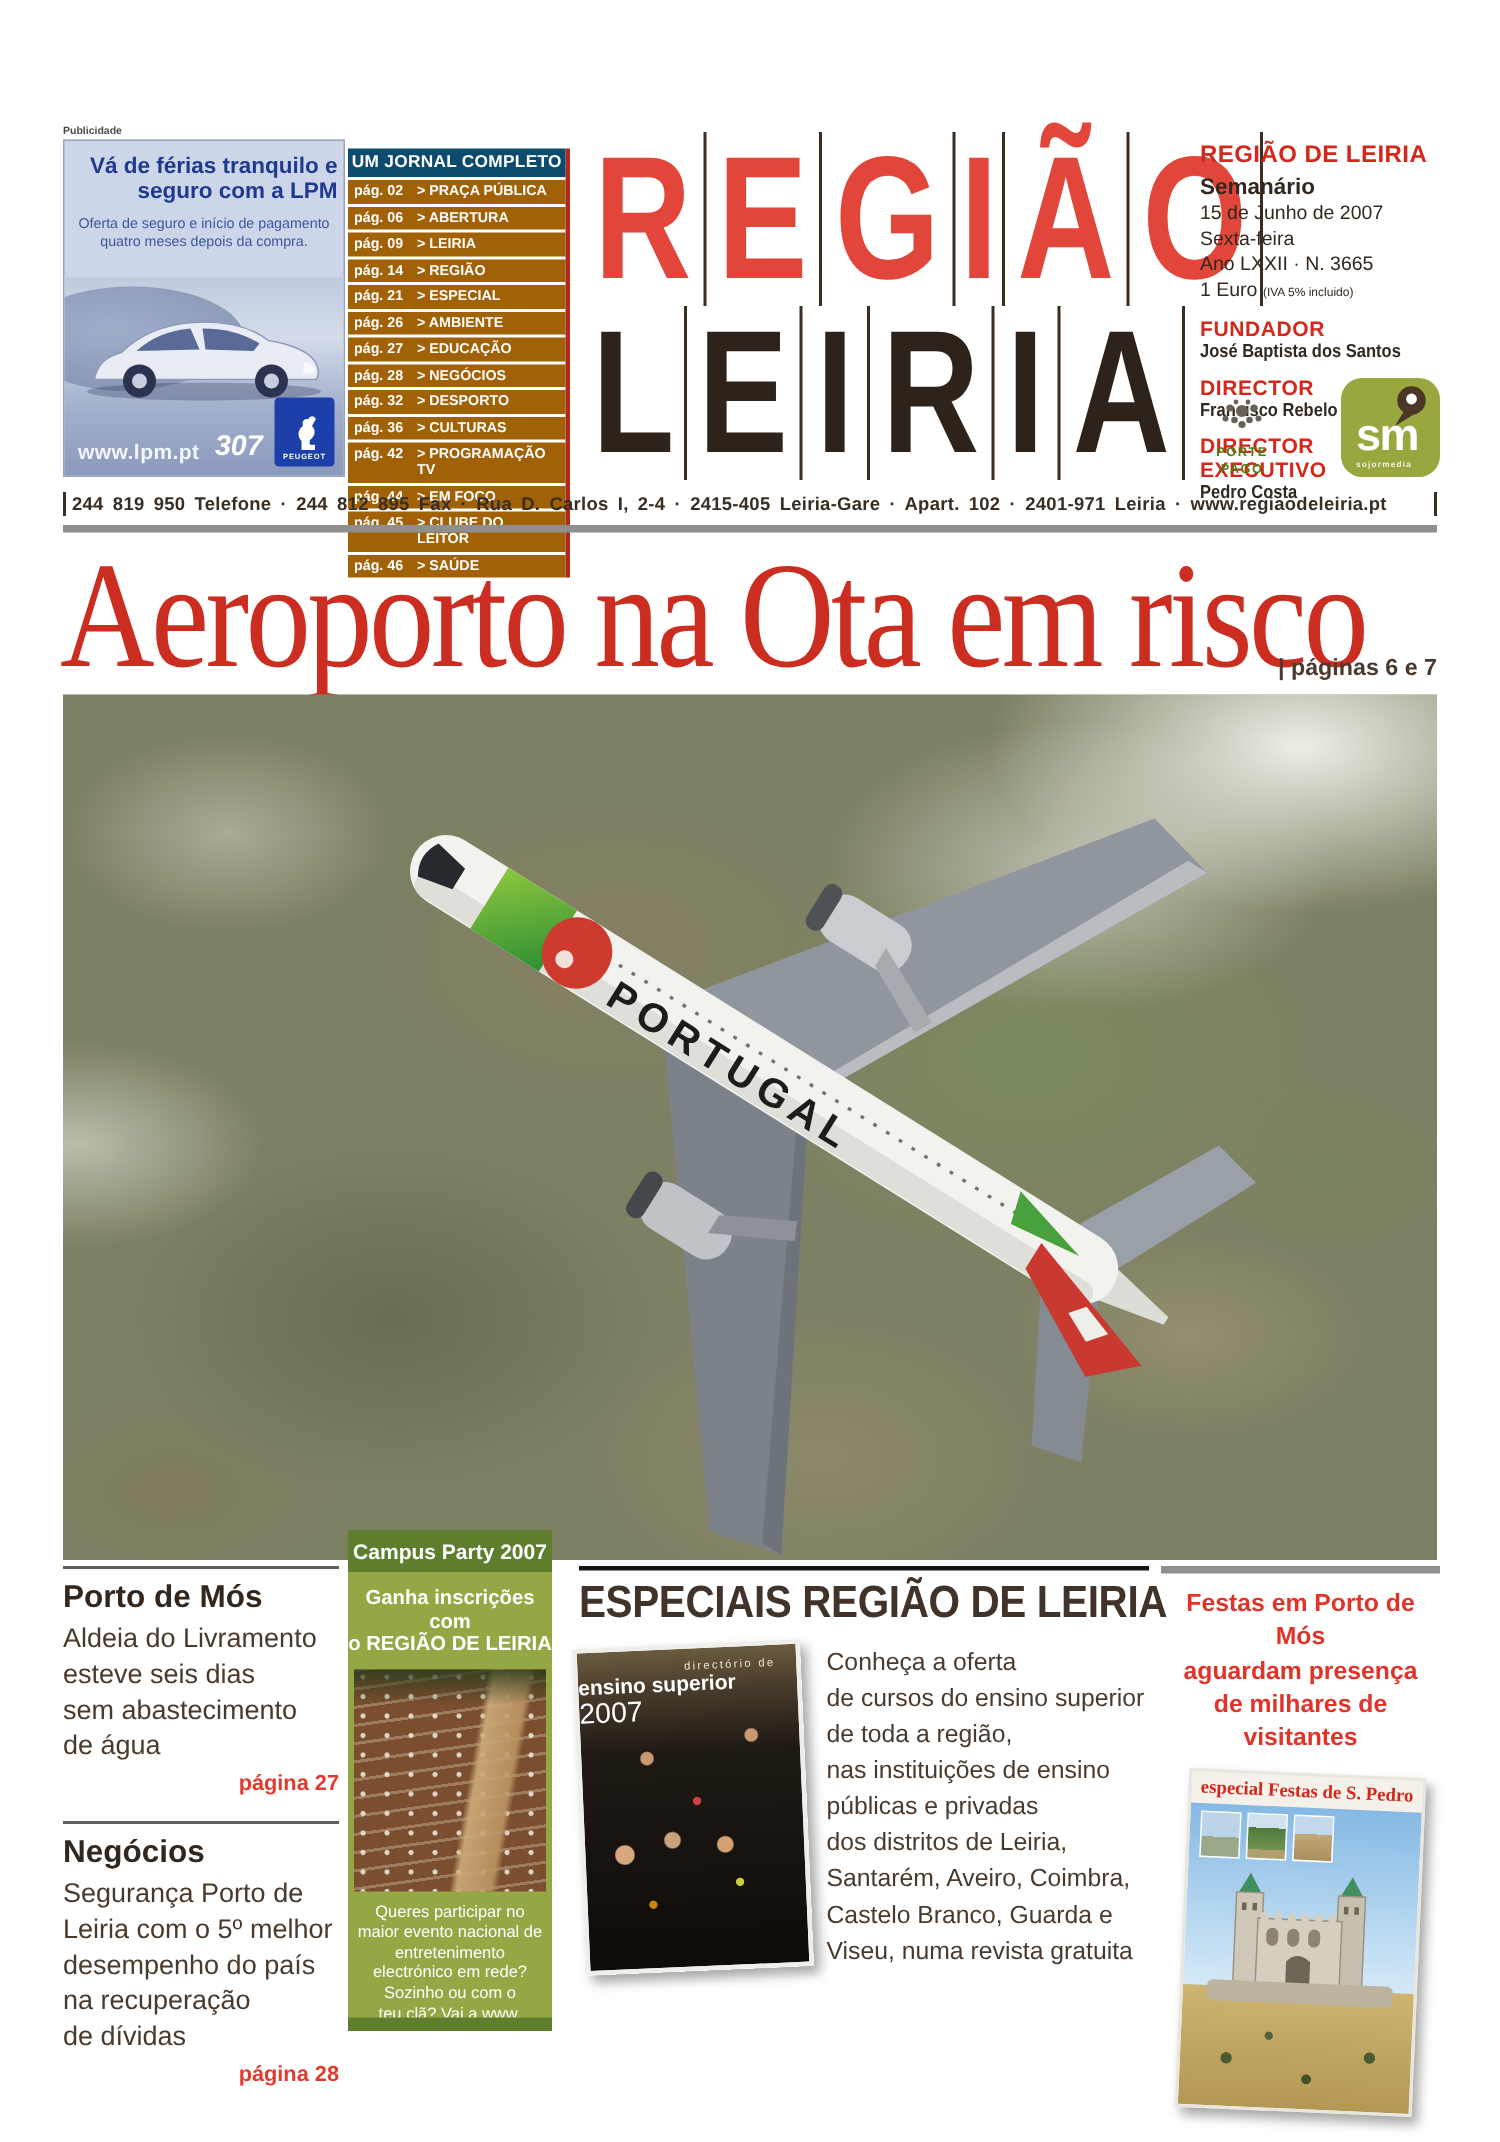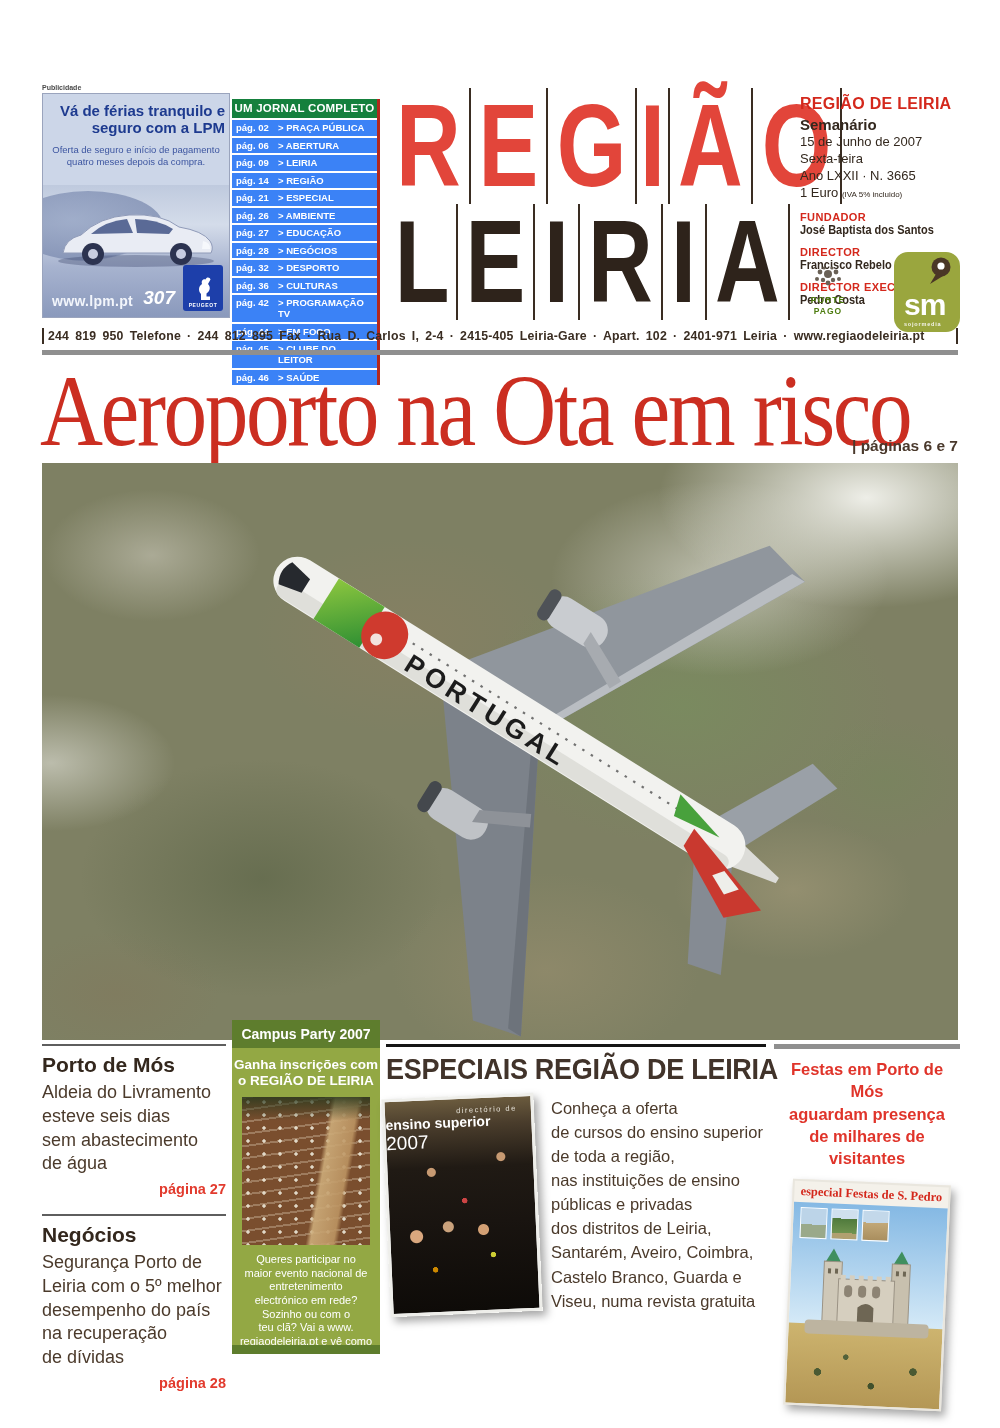--- a/index.html
+++ b/index.html
@@ -19,47 +19,47 @@
       background:radial-gradient(ellipse at 40% 40%,#93a2c2,#7e8db1 70%,transparent 72%);opacity:.8;}
   .ad-car{position:absolute;left:8px;top:14px;}
   .ad-url{position:absolute;left:9px;bottom:8px;color:#f2f5fb;font-size:14px;font-weight:bold;letter-spacing:.3px;}
   .ad-model{position:absolute;right:54px;bottom:8px;color:#ffffff;font-size:19px;font-weight:800;font-style:italic;}
   .peugeot{position:absolute;right:6px;bottom:6px;width:40px;height:46px;background:#1d3faa;border-radius:3px;
       display:flex;flex-direction:column;align-items:center;justify-content:flex-end;padding-bottom:3px;box-sizing:border-box;}
   .peugeot-brand{color:#fff;font-size:5px;font-weight:bold;letter-spacing:.6px;margin-top:1px;}
 
   
   .toc{position:absolute;left:232px;top:99px;width:148px;border-right:3px solid #b3271c;box-sizing:border-box;}
-  .toc-header{background:#15803d;color:#fff;font-weight:bold;font-size:11.5px;text-align:center;
+  .toc-header{background:#0c4a6e;color:#fff;font-weight:bold;font-size:11.5px;text-align:center;
       padding:3px 0 4px;letter-spacing:.2px;}
-  .toc-row{background:#3b82f6;color:#fff;font-size:9.5px;font-weight:bold;display:flex;
+  .toc-row{background:#a16207;color:#fff;font-size:9.5px;font-weight:bold;display:flex;
       padding:2px 4px 2.5px;margin-top:2px;cursor:pointer;}
   .toc-page{width:42px;flex:none;}
   .toc-label{flex:1;}
 
   
   .masthead{position:absolute;left:388px;top:88px;width:402px;height:233px;}
   .mast-row{display:flex;height:116px;}
   .mast-cell{flex:1;border-right:2px solid #3a2d22;display:flex;align-items:center;justify-content:center;overflow:visible;}
   .mast-cell span{font-weight:800;font-size:112px;line-height:.92;display:inline-block;
       transform:scaleX(.8) scaleY(1.04);}
   .mast-red .mast-cell span{color:#e2453a;}
   .mast-dark .mast-cell span{color:#2e231b;}
 
   
   .issue-info{position:absolute;left:800px;top:95px;width:160px;color:#33281e;}
   .ii-title{color:#d4281c;font-weight:800;font-size:16px;letter-spacing:.3px;white-space:nowrap;}
   .ii-semanario{font-size:15px;font-weight:800;margin-top:3px;}
   .ii-line{font-size:13px;line-height:1.32;white-space:nowrap;}
   .ii-note{font-size:8px;}
-  .ii-label{color:#d4281c;font-size:11px;font-weight:800;letter-spacing:.4px;margin-top:9px;}
+  .ii-label{color:#d4281c;font-size:14px;font-weight:800;letter-spacing:.4px;margin-top:9px;}
   .ii-name{font-size:12.5px;font-weight:700;transform:scaleX(.88);transform-origin:left;white-space:nowrap;}
   .porte{position:absolute;left:805px;top:265px;width:46px;text-align:center;color:#4d7c0f;}
   .porte-text{font-size:8.5px;font-weight:800;letter-spacing:1px;line-height:1.25;}
-  .sm{position:absolute;left:894px;top:252px;width:66px;height:80px;background:#9aa63e;border-radius:14px;}
+  .sm{position:absolute;left:894px;top:252px;width:66px;height:66px;background:#9aa63e;border-radius:14px;}
   .sm-text{position:absolute;left:10px;bottom:12px;color:#fff;font-size:30px;font-weight:800;line-height:1;letter-spacing:-1px;}
   .sm-sub{position:absolute;left:10px;bottom:5px;color:#f3f3e8;font-size:5.5px;font-weight:bold;letter-spacing:.8px;text-transform:lowercase;}
 
   
   .contact-line{position:absolute;left:42px;top:328px;width:916px;box-sizing:border-box;
       font-size:12.3px;font-weight:700;color:#3a2d22;border-left:2px solid #3a2d22;border-right:2px solid #3a2d22;
       padding:1px 4px;letter-spacing:.2px;word-spacing:2.5px;white-space:nowrap;overflow:hidden;}
   .gray-rule{position:absolute;left:42px;top:350px;width:916px;height:5px;background:#8f8f8f;}
 
   
@@ -87,21 +87,21 @@
 
   
   .leftcol{position:absolute;left:42px;top:1044px;width:184px;}
   .brief{margin-bottom:17px;}
   .brief-rule{height:2px;background:#5e5e5e;margin-bottom:7px;}
   .brief-title{font-size:21px;font-weight:800;color:#33271d;margin:0 0 4px;}
   .brief-body{font-size:18px;color:#4b3a2b;line-height:1.32;margin:0;}
   .brief-page{text-align:right;color:#e23b2e;font-size:14.5px;font-weight:700;margin-top:5px;cursor:pointer;}
 
   
-  .campus{position:absolute;left:232px;top:1020px;width:148px;height:334px;background:#93a844;}
+  .campus{position:absolute;left:232px;top:1020px;width:136px;height:334px;background:#93a844;}
   .campus-head{background:#5e7d2d;color:#fff;font-size:14px;font-weight:700;text-align:center;padding:6px 0;}
   .campus-sub{color:#fff;font-size:13.5px;font-weight:700;text-align:center;margin-top:9px;line-height:1.15;}
   .campus-photo{margin:9px auto 8px;width:128px;height:148px;background-color:#7a4e2e;
     background-image:
       linear-gradient(180deg, rgba(42,58,30,.85), rgba(42,58,30,0) 16%),
       linear-gradient(100deg, transparent 58%, rgba(205,172,122,.9) 61%, rgba(188,148,98,.9) 76%, transparent 79%),
       repeating-linear-gradient(172deg, rgba(240,228,205,.3) 0 2px, transparent 2px 12px),
       radial-gradient(circle 2px at 6px 5px, rgba(250,250,238,.8) 0 1.4px, transparent 2px);
     background-size:auto,auto,auto,16px 13px;}
   .campus-body{color:#fff;font-size:11px;text-align:center;line-height:1.24;margin:0 4px;}

